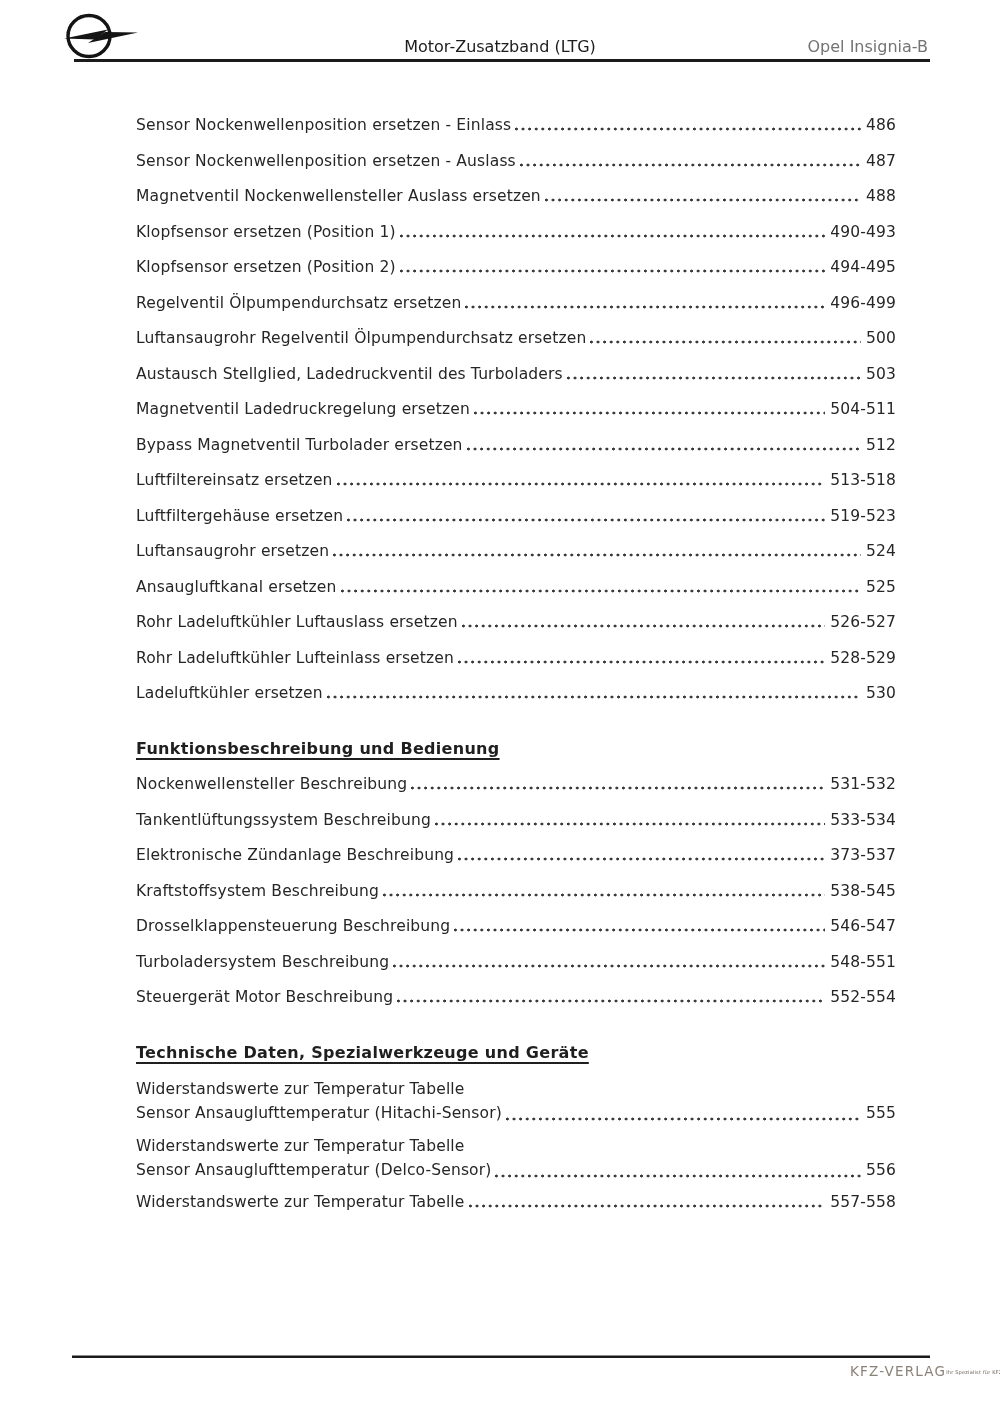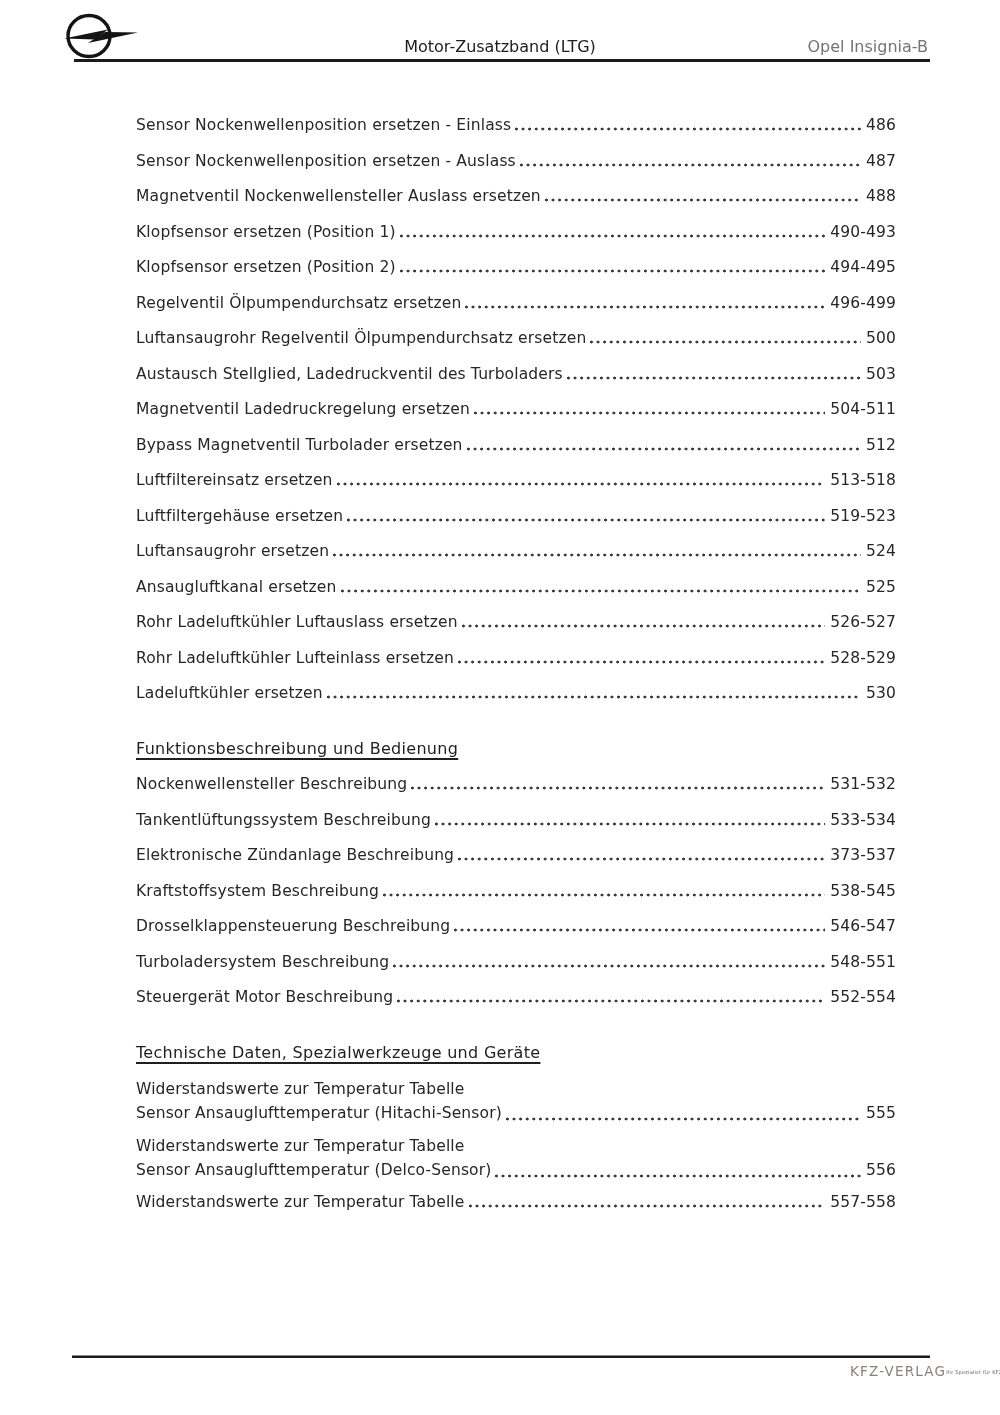--- a/index.html
+++ b/index.html
@@ -27,21 +27,21 @@
     position: absolute; left: 74px; right: 70px; top: 59px;
     height: 3px; background: #1b1b1b;
   }
 
   
   .toc {
     position: absolute; left: 136px; top: 115px; width: 760px;
     font-size: 15.5px; letter-spacing: 0.15px;
   }
   .section-heading {
-    font-size: 16px; font-weight: normal; color: #1f1f1f;
+    font-size: 16px; font-weight: bold; color: #1f1f1f;
     line-height: 22px;
     margin: 35px 0 14px 0;
     text-decoration: underline;
     text-decoration-thickness: 2px;
     text-underline-offset: 3.5px;
     letter-spacing: 0.3px;
   }
   .toc-section:first-child .section-heading { margin-top: 0; }
   .toc-entry { margin-bottom: 15.5px; }
   .toc-entry.multi { margin-bottom: 10px; }

